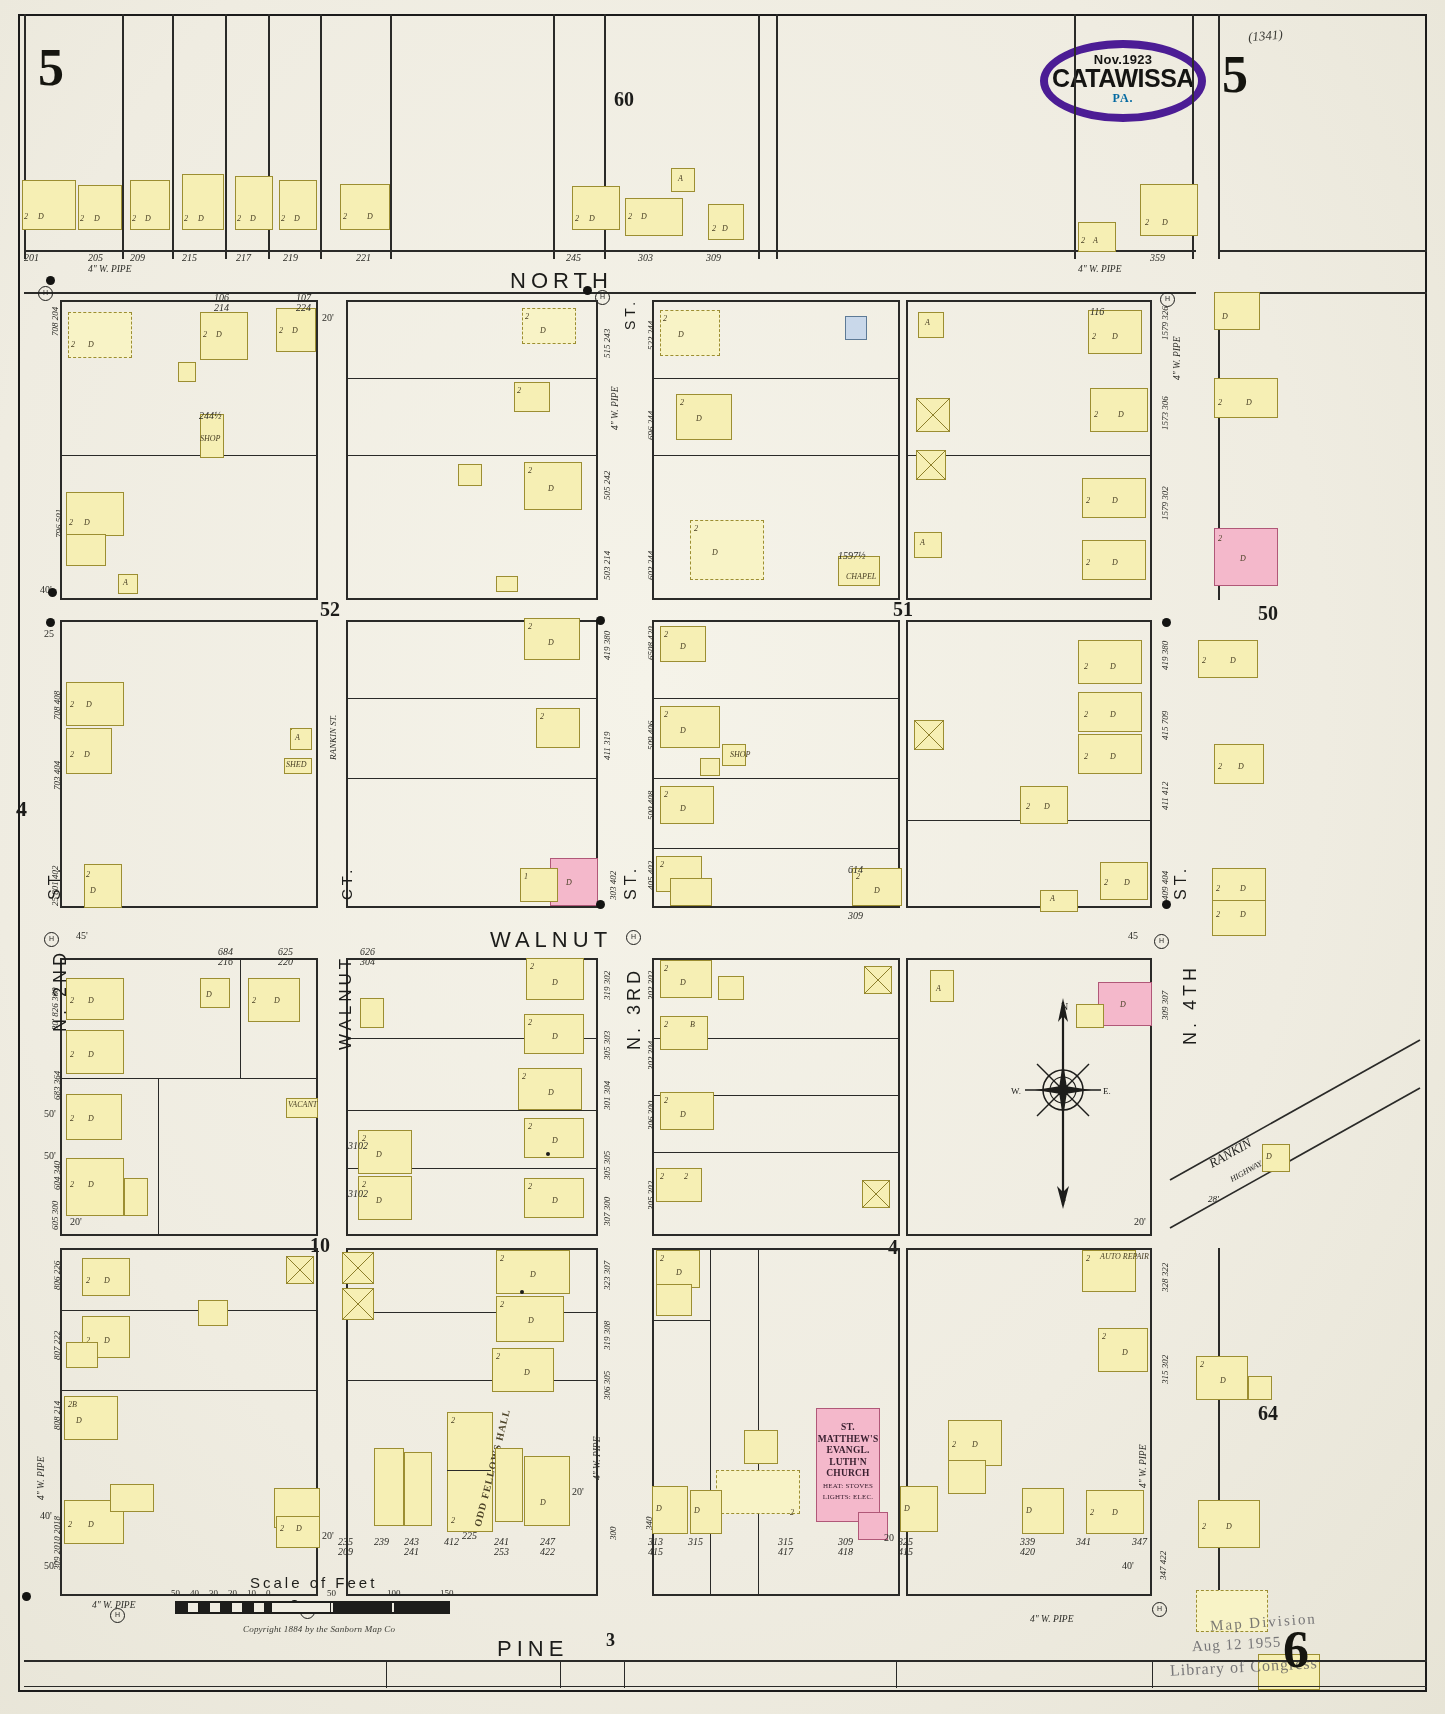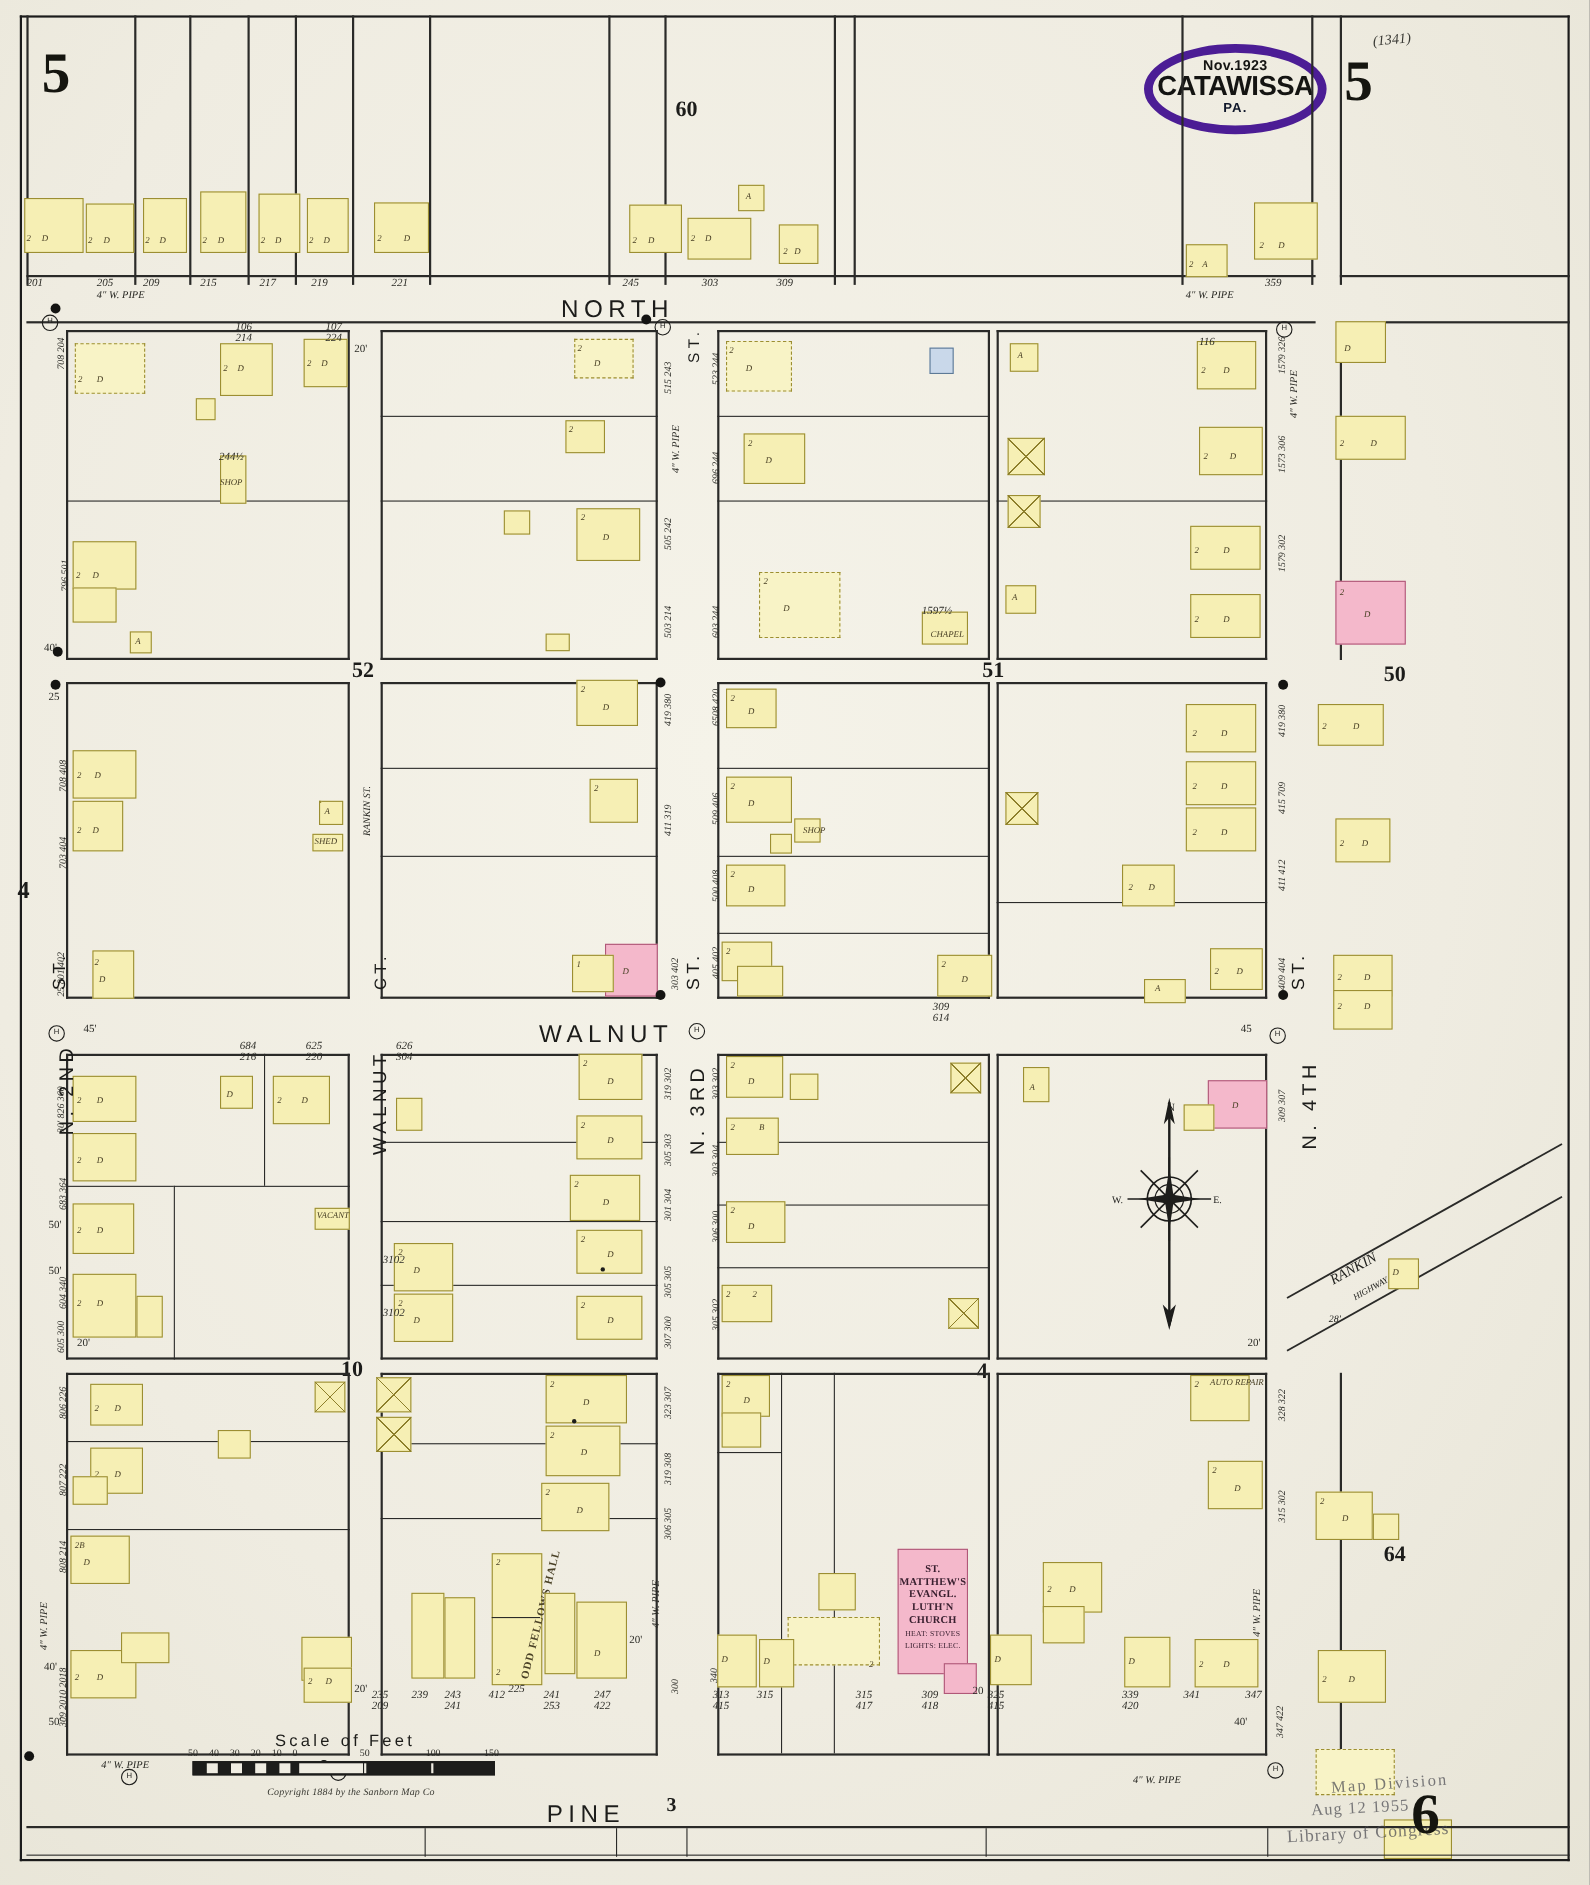--- a/index.html
+++ b/index.html
@@ -29,21 +29,21 @@
   .bch{position:absolute;font-family:"Liberation Serif",serif;font-style:italic;font-size:8px;color:#4a4126;}
   .pipe{position:absolute;font-family:"Liberation Serif",serif;font-style:italic;font-size:9.5px;color:#2b2b26;white-space:nowrap;}
   .vpipe{position:absolute;font-family:"Liberation Serif",serif;font-style:italic;font-size:9.5px;color:#2b2b26;
          white-space:nowrap;transform-origin:0 0;transform:rotate(-90deg);}
   .dimn{position:absolute;font-family:"Liberation Serif",serif;font-size:10px;color:#2b2b26;}
   
   #cart{position:absolute;left:1040px;top:40px;width:150px;height:66px;border:8px solid #4c1d95;border-radius:50%;
         text-align:center;background:transparent;}
   #cart .c1{font-size:13px;font-weight:700;letter-spacing:.3px;margin-top:4px;color:#141412;}
   #cart .c2{font-size:25px;font-weight:700;letter-spacing:-.5px;line-height:.95;color:#141412;}
-  #cart .c3{font-size:12px;font-weight:700;letter-spacing:1px;color:#0f172a;}
+  #cart .c3{font-size:12px;font-weight:700;letter-spacing:1px;color:#0369a1;font-family:Liberation Serif, serif;}
   .sheetno{position:absolute;font-family:"Liberation Serif",serif;font-weight:700;font-size:52px;color:#15150f;}
   #hand{position:absolute;left:1248px;top:28px;font-family:"Liberation Serif",serif;font-style:italic;
          font-size:13px;color:#3a3a35;transform:rotate(-5deg);}
   
   #scalewrap{position:absolute;left:175px;top:1588px;width:275px;}
   #scaletitle{position:absolute;left:250px;top:1574px;font-size:15px;letter-spacing:3px;color:#1d1d1a;}
   #ticks{position:relative;height:12px;}
   #ticks span{position:absolute;font-family:"Liberation Serif",serif;font-size:9px;color:#2b2b26;}
   #bar{position:relative;height:11px;margin-top:1px;border:1px solid #1d1d1b;background:#1d1d1b;}
   #bar i{position:absolute;top:1px;height:9px;background:#efece1;}
@@ -357,21 +357,21 @@
   <div class="bldg" style="left:670px;top:878px;width:40px;height:26px;"></div>
   <div class="bldg" style="left:852px;top:868px;width:48px;height:36px;"></div>
   <div class="bch" style="left:856px;top:872px;">2</div>
     <div class="bch" style="left:874px;top:886px;">D</div>
   <div class="bch" style="left:730px;top:750px;">SHOP</div>
   <div class="vaddr" style="left:646px;top:660px;">6508 420</div>
   <div class="vaddr" style="left:646px;top:750px;">509 406</div>
   <div class="vaddr" style="left:646px;top:820px;">500 408</div>
   <div class="vaddr" style="left:646px;top:890px;">405 402</div>
   <div class="addr" style="left:848px;top:910px;">309</div>
-    <div class="addr" style="left:848px;top:920px;">614</div>
+    <div class="addr" style="left:848px;top:864px;">614</div>
 
   <div class="blkline" style="left:906px;top:620px;width:1.6px;height:288px;"></div>
   <div class="blkline" style="left:1150px;top:620px;width:1.6px;height:288px;"></div>
   <div class="blkline" style="left:906px;top:620px;width:246px;height:1.6px;"></div>
   <div class="blkline" style="left:906px;top:820px;width:246px;height:1.2px;"></div>
   <div class="blkline" style="left:906px;top:906px;width:246px;height:1.6px;"></div>
   <div class="bldg x" style="left:914px;top:720px;width:28px;height:28px;"></div>
   <div class="bldg" style="left:1078px;top:640px;width:62px;height:42px;"></div>
   <div class="bch" style="left:1084px;top:662px;">2</div>
     <div class="bch" style="left:1110px;top:662px;">D</div>

